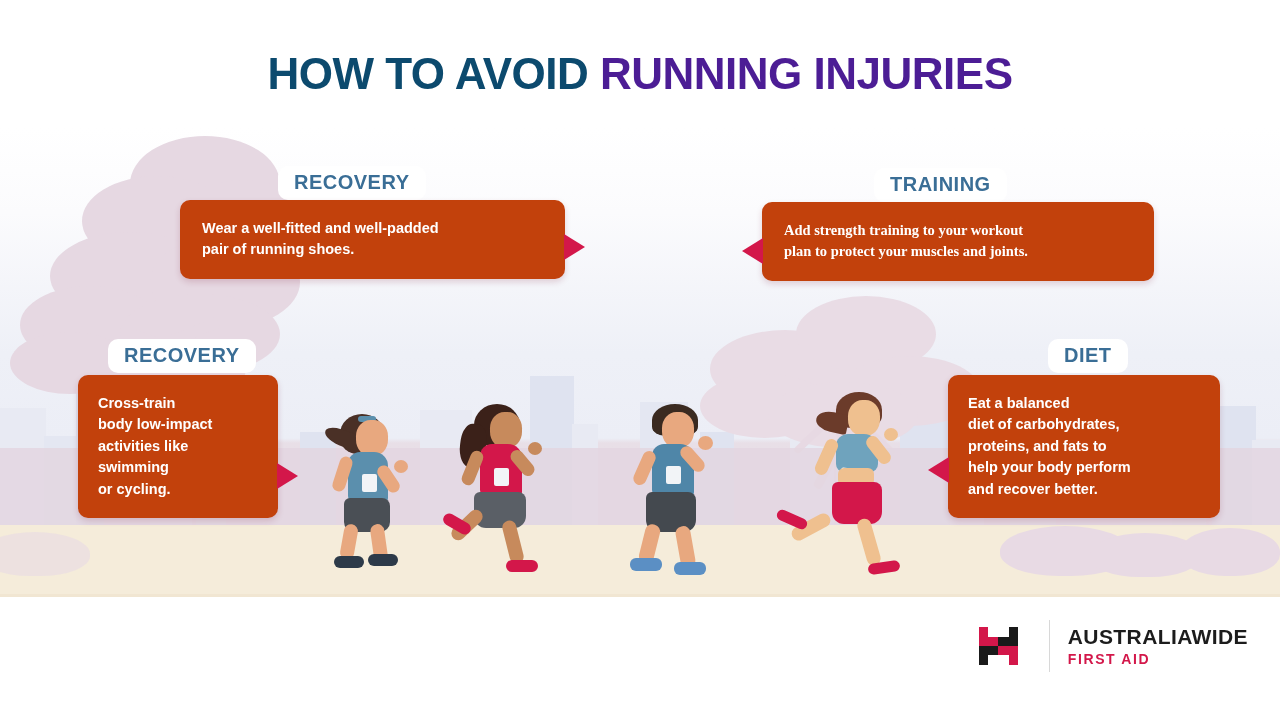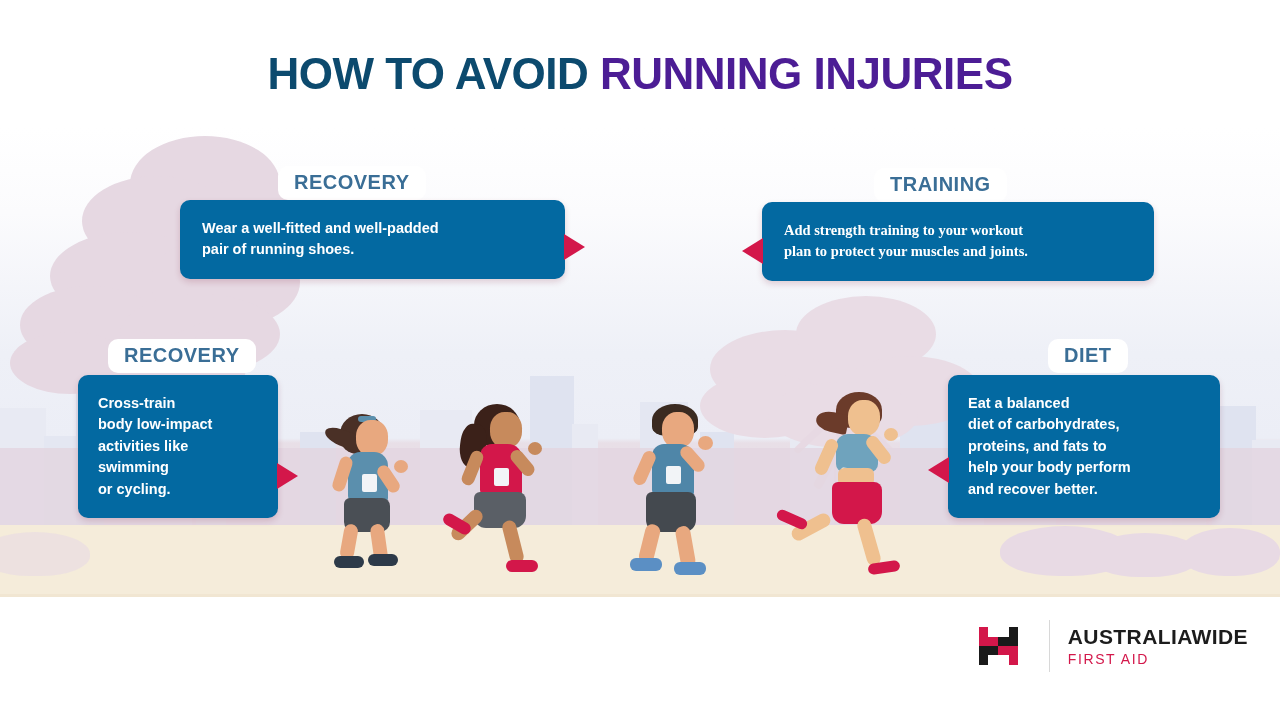--- a/index.html
+++ b/index.html
@@ -43,21 +43,21 @@
          font-size:44px;font-weight:bold;letter-spacing:-0.5px;line-height:1;
          font-family:"Liberation Sans", sans-serif;}
   .title .red{color:#0c4a6e;}
   .title .blk{color:#4c1d95;}
 
   
   .seclabel{position:absolute;font-size:20px;font-weight:bold;letter-spacing:.5px;
             color:#3a6e96;background:#ffffff;border-radius:10px;padding:5px 16px 6px;white-space:nowrap;}
 
   
-  .card{position:absolute;background:#0369a1;border-radius:10px;color:#ffffff;
+  .card{position:absolute;background:#c2410c;border-radius:10px;color:#ffffff;
         box-shadow:0 3px 6px rgba(120,20,50,.18);}
   .card .txt{position:relative;padding:18px 22px;font-size:14.5px;line-height:1.48;font-weight:bold;
              white-space:pre-line;color:#ffffff;}
   .tail{position:absolute;width:0;height:0;}
   .tail.right{right:-20px;border-top:13px solid transparent;border-bottom:13px solid transparent;
               border-left:21px solid #d3174a;}
   .tail.left{left:-20px;border-top:13px solid transparent;border-bottom:13px solid transparent;
              border-right:21px solid #d3174a;}
 
   
@@ -66,21 +66,21 @@
 
   
   .footer{position:absolute;left:0;top:597px;width:1280px;height:123px;background:#ffffff;}
   .logo-wrap{position:absolute;right:32px;top:22px;display:flex;align-items:center;gap:18px;}
   .logomark{position:relative;width:54px;height:54px;}
   .divider{width:1px;height:52px;background:#d8d8d8;}
   .logotext{display:flex;flex-direction:column;justify-content:center;line-height:1.05;}
   .lt1{font-size:21px;letter-spacing:.4px;color:#1c1c1c;}
   .lt1 b{font-weight:bold;}
   .lt1 .thin{font-weight:bold;}
-  .lt2{font-size:14px;letter-spacing:1.6px;color:#d3174a;font-weight:normal;margin-top:4px;}
+  .lt2{font-size:14px;letter-spacing:1.6px;color:#d3174a;font-weight:bold;margin-top:4px;}
 </style>
 </head>
 <body>
 
 <div id="stage">
 
   <div class="scene">
     <div class="sky"></div>
 
     <div class="city">

